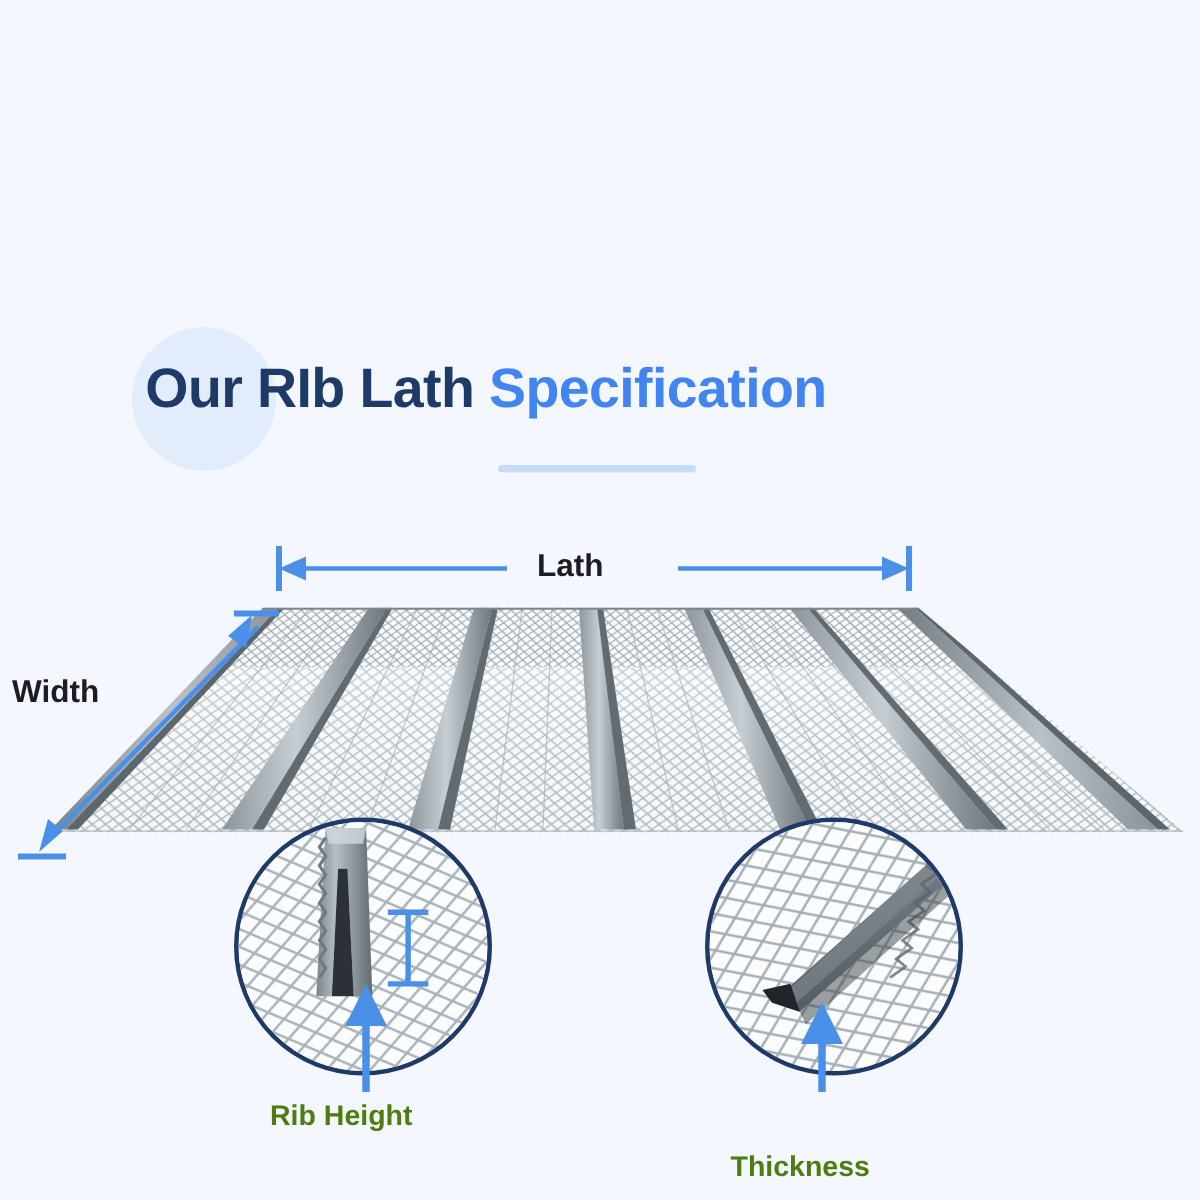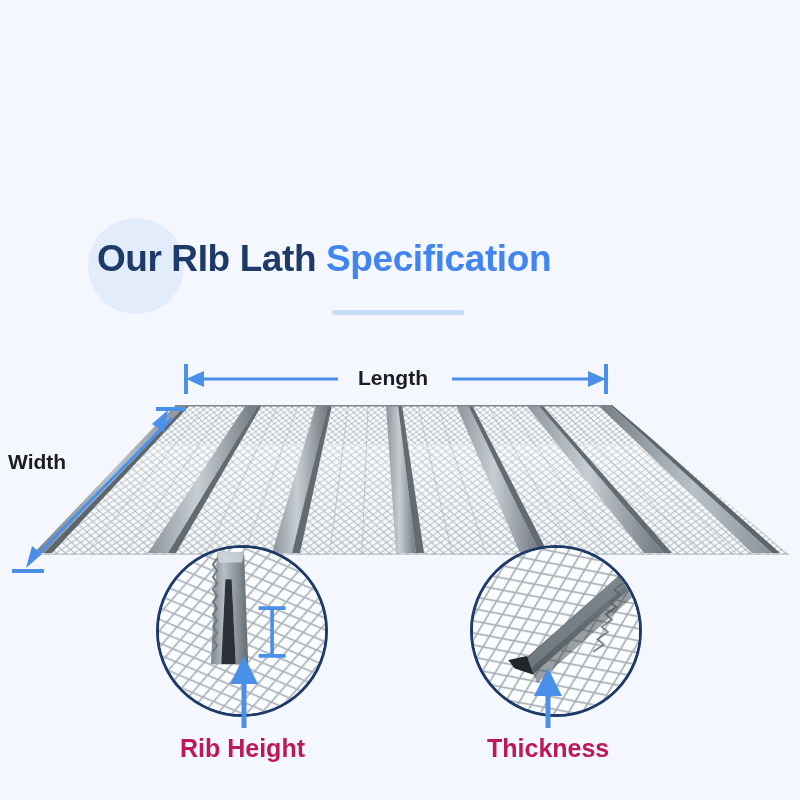--- a/index.html
+++ b/index.html
@@ -64,28 +64,28 @@
     font-size: 21px;
     font-weight: bold;
     color: #1c1c24;
     white-space: nowrap;
   }
   #width-label { left: 358px; top: 366px; }
   #length-label { left: 8px; top: 450px; }
 
   .callout-label {
     position: absolute;
-    font-size: 25px;
+    font-size: 19px;
     font-weight: bold;
-    color: #be185d;
+    color: #4d7c0f;
     white-space: nowrap;
     text-align: center;
   }
   #rib-height-label { left: 180px; top: 734px; }
-  #thickness-label { left: 487px; top: 734px; }
+  #thickness-label { left: 487px; top: 768px; }
 
   
   .overlay {
     position: absolute;
     left: 0;
     top: 0;
     width: 800px;
     height: 800px;
     pointer-events: none;
   }
@@ -121,21 +121,21 @@
 <div id="stage">
 
   <div class="title-blob"></div>
 
   <div class="heading">
     <span class="dark">Our RIb Lath</span>
     <span class="accent">Specification</span>
   </div>
   <div class="title-rule"></div>
 
-  <div class="dim-label" id="width-label">Length</div>
+  <div class="dim-label" id="width-label">Lath</div>
   <div class="dim-label" id="length-label">Width</div>
 
   <svg class="overlay" viewBox="0 0 800 800">
     <defs>
 
       <pattern id="mesh" width="9" height="7" patternUnits="userSpaceOnUse" patternTransform="skewX(-9)">
         <rect width="9" height="7" fill="#fdfefe"></rect>
         <path d="M0 0 L9 7 M9 0 L0 7" stroke="#9aa5ad" stroke-width="0.9" fill="none"></path>
       </pattern>
       <pattern id="meshFine" width="7" height="5.5" patternUnits="userSpaceOnUse" patternTransform="skewX(-11)">

